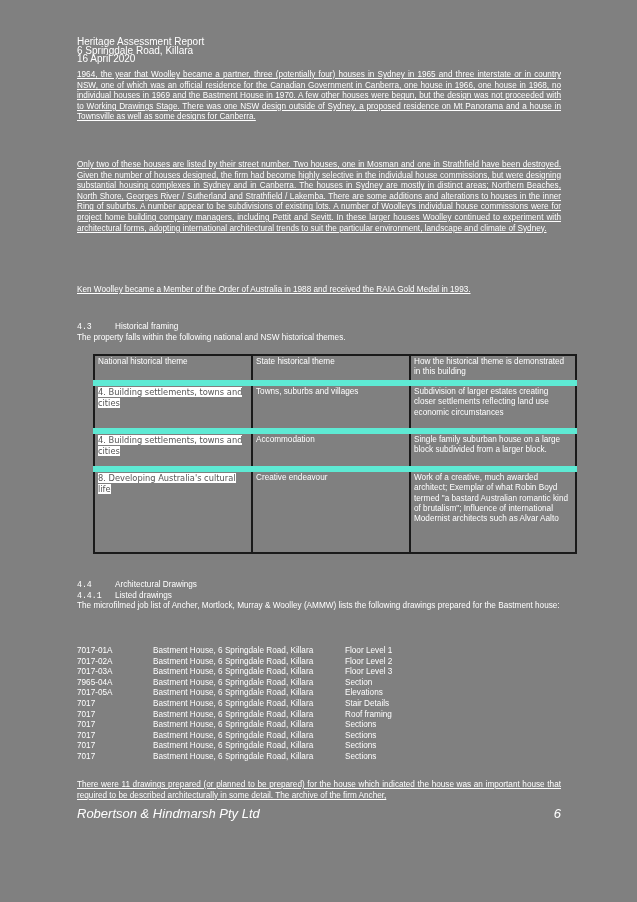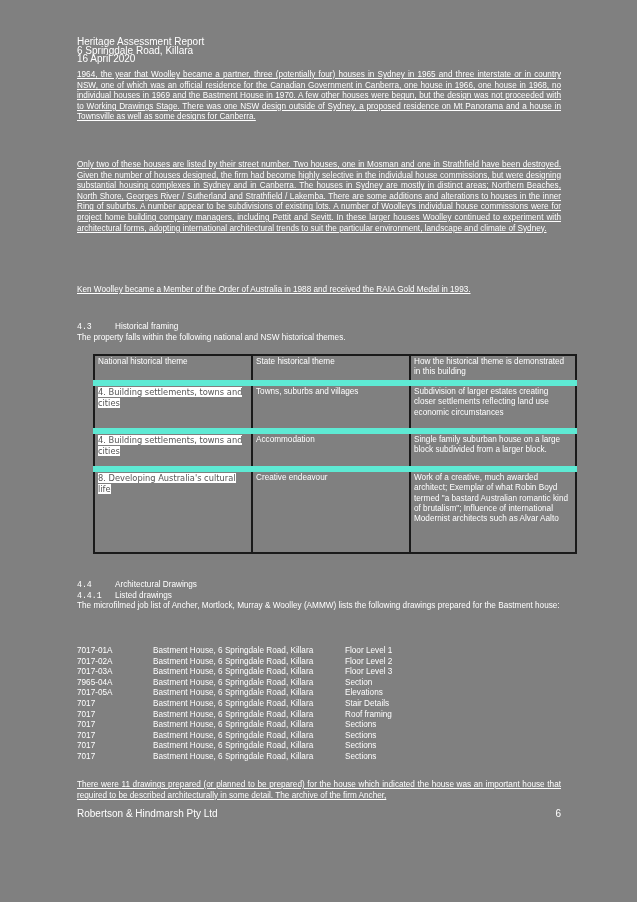--- a/index.html
+++ b/index.html
@@ -38,21 +38,21 @@
     .table .hl {
       background: #ffffff; color: #555555;
       font-family: "DejaVu Sans", sans-serif; font-size: 8.3px;
     }
     .sec44 { position: absolute; top: 542px; width: 484px; }
     .drawings { position: absolute; top: 600px; width: 484px; margin-top: 8px; }
     .drawings .row { height: 10.6px; white-space: nowrap; }
     .drawings .num { display: inline-block; width: 76px; }
     .drawings .addr { display: inline-block; width: 192px; }
     .p4 { position: absolute; top: 742px; width: 484px; }
-    .footer { position: absolute; left: 77px; top: 809px; width: 484px; font-size: 10px; }
+    .footer { position: absolute; left: 77px; top: 809px; width: 484px; font-size: 13px; font-style: italic; }
     .footer .pg { position: absolute; right: 0; top: 0; }
   </style>
 </head>
 <body>
 
 <div class="page">
   <div class="header">
     <div>Heritage Assessment Report</div>
     <div>6 Springdale Road, Killara</div>
     <div>16 April 2020</div>

